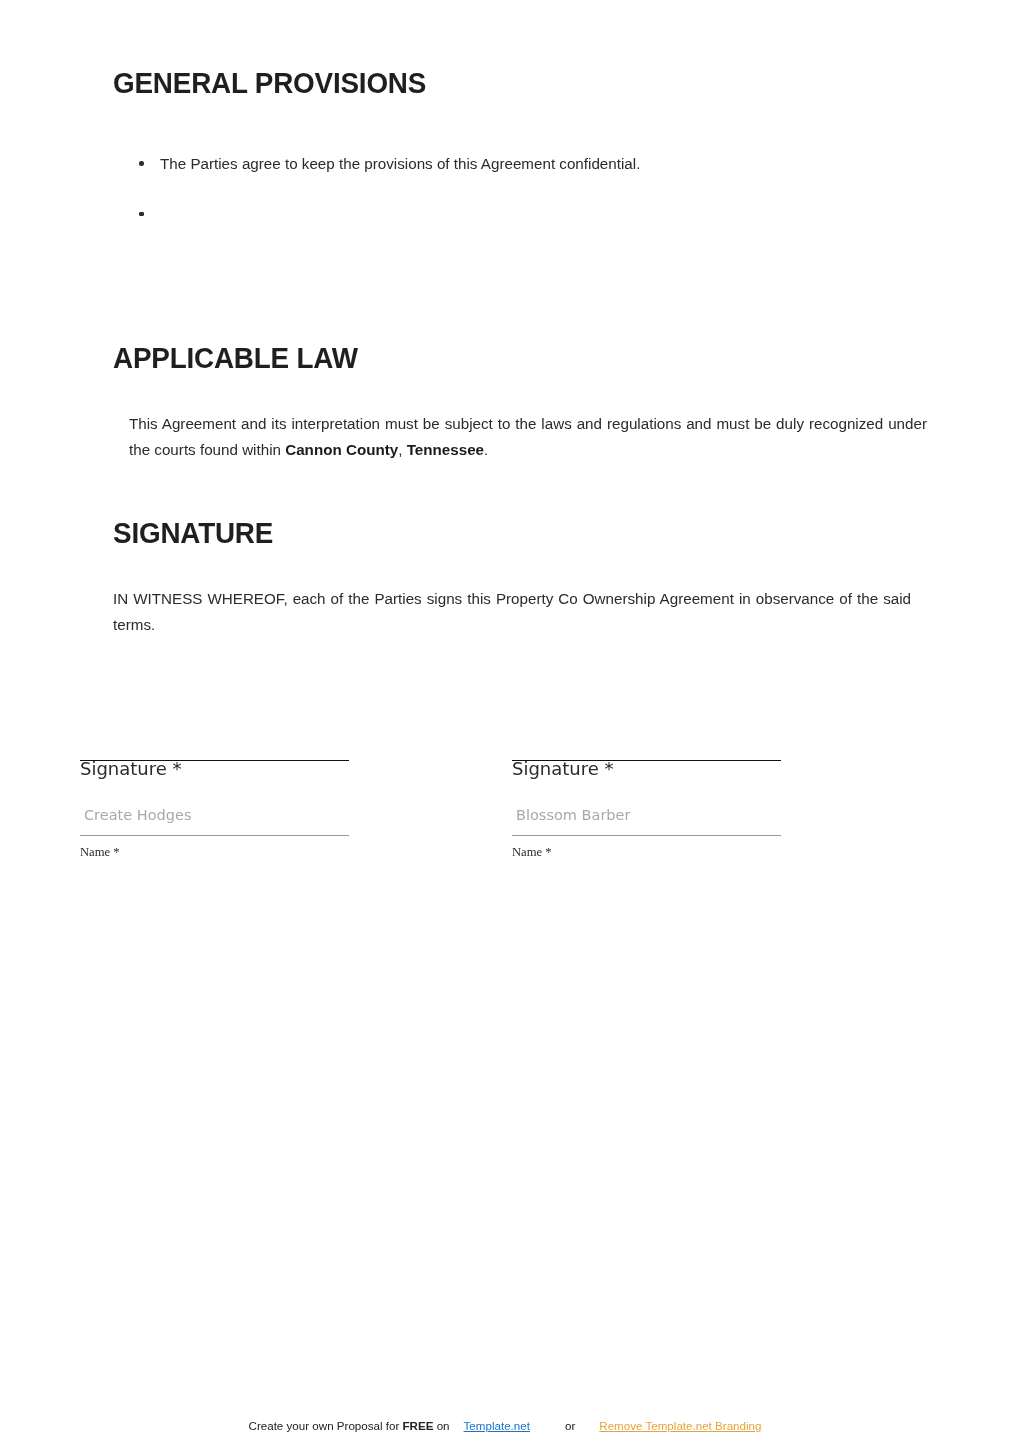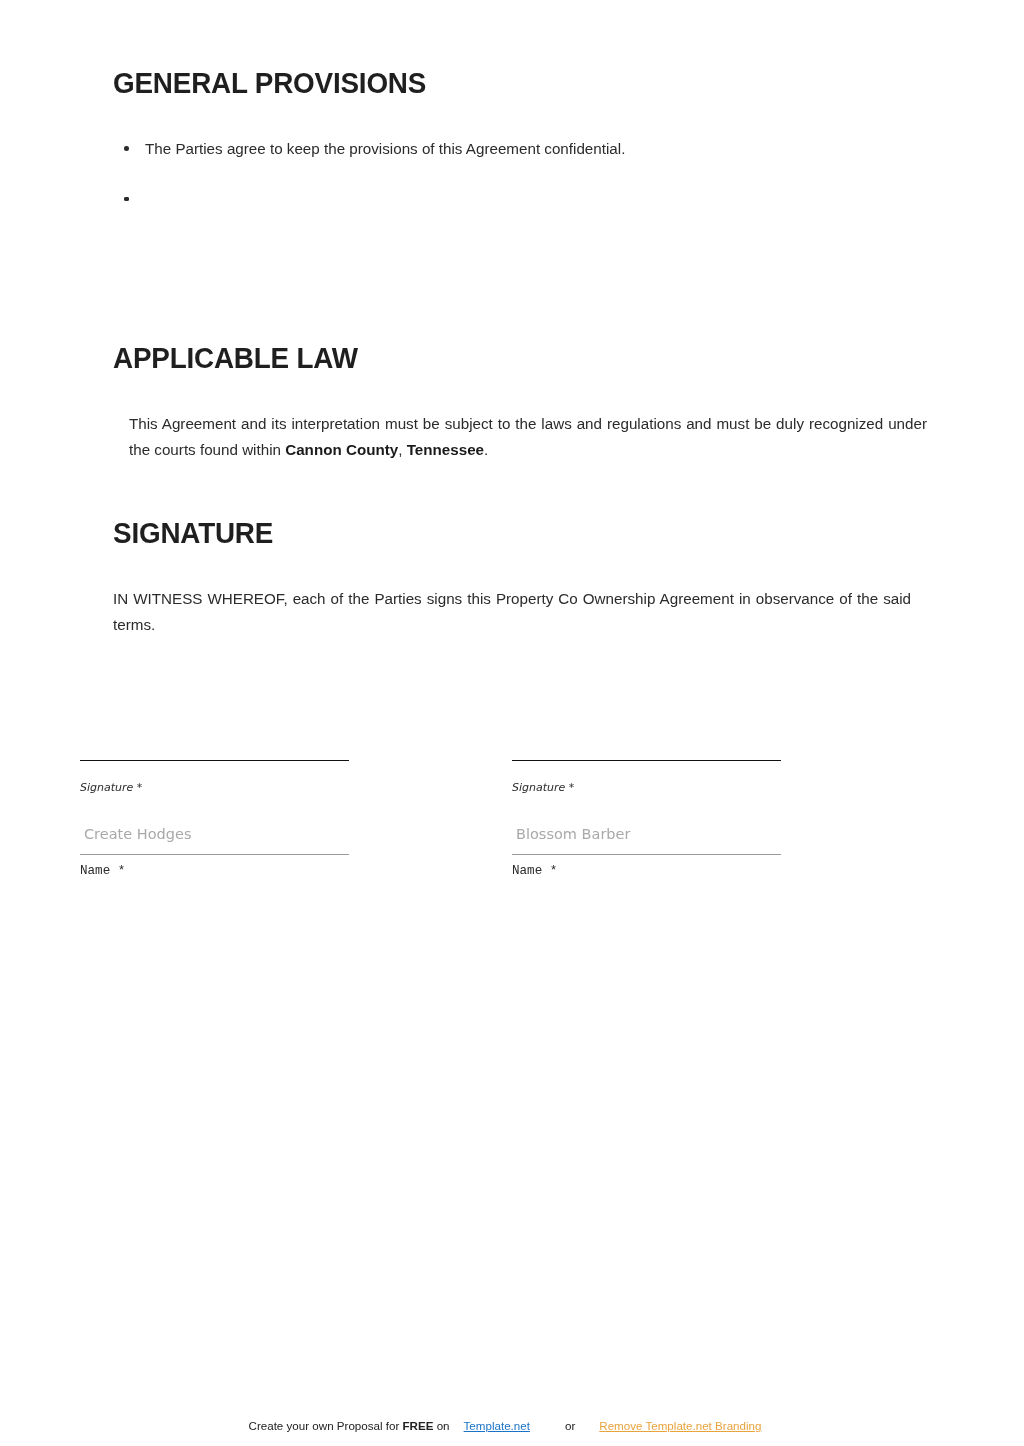--- a/index.html
+++ b/index.html
@@ -61,21 +61,21 @@
     margin: 0;
   }
 
   
   .bullet-list {
     position: absolute;
     top: 136px;
     left: 0;
     width: 800px;
     list-style: none;
-    margin: 0;
+    margin: 15px;
     padding: 0;
   }
   .bullet-item {
     position: relative;
     padding-left: 32px;
     margin-bottom: 25px;
   }
   .bullet-item:last-child { margin-bottom: 0; }
   .bullet-dot {
     position: absolute;
@@ -117,25 +117,23 @@
   .sig-block.left  { left: 0px; }
   .sig-block.right { left: 432px; }
 
   .sig-line {
     width: 269px;
     height: 0;
     border-top: 1.6px solid #111111;
   }
   .sig-label {
     font-family: "DejaVu Sans", sans-serif;
-    font-size: 11px;
+    font-size: 18px;
     line-height: 16px;
     color: #2b2b2b;
-    margin-top: 19px;
-    font-style: italic;
   }
   .name-field {
     position: relative;
     margin-top: 28px;
     width: 269px;
   }
   .name-placeholder {
     font-family: "DejaVu Sans", sans-serif;
     font-size: 14.5px;
     line-height: 20px;
@@ -143,21 +141,21 @@
     padding-left: 4px;
     white-space: nowrap;
   }
   .name-underline {
     width: 269px;
     height: 0;
     border-top: 1.1px solid #9b9b9b;
     margin-top: 10px;
   }
   .name-label {
-    font-family: Liberation Mono, monospace;
+    font-family: Liberation Serif, serif;
     font-size: 12.6px;
     line-height: 16px;
     color: #2b2b2b;
     margin-top: 8px;
   }
 
   
   .footer {
     position: absolute;
     left: 0;

